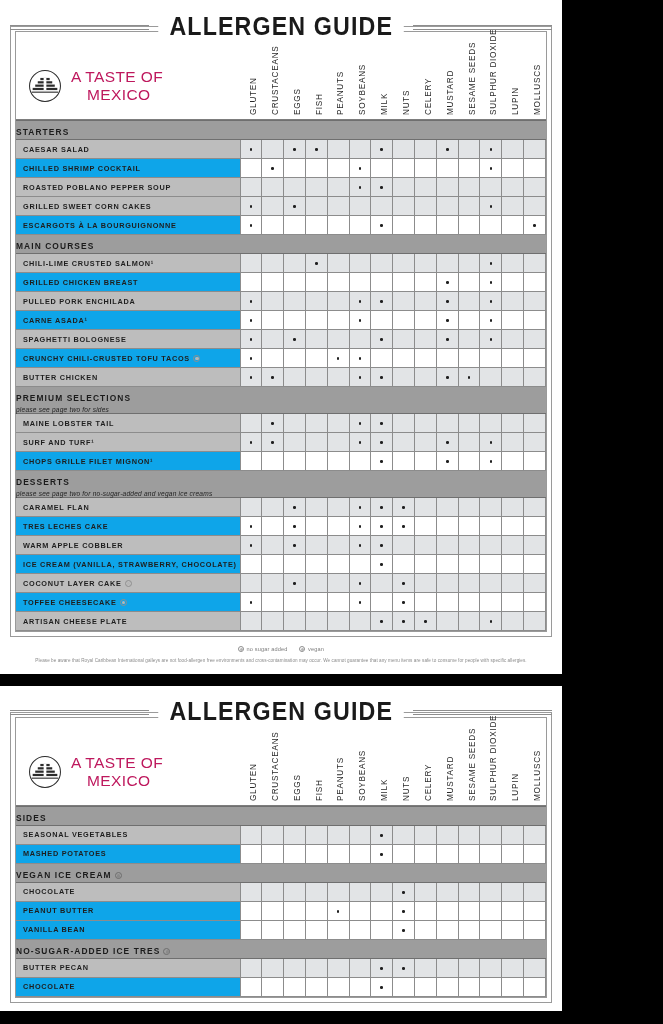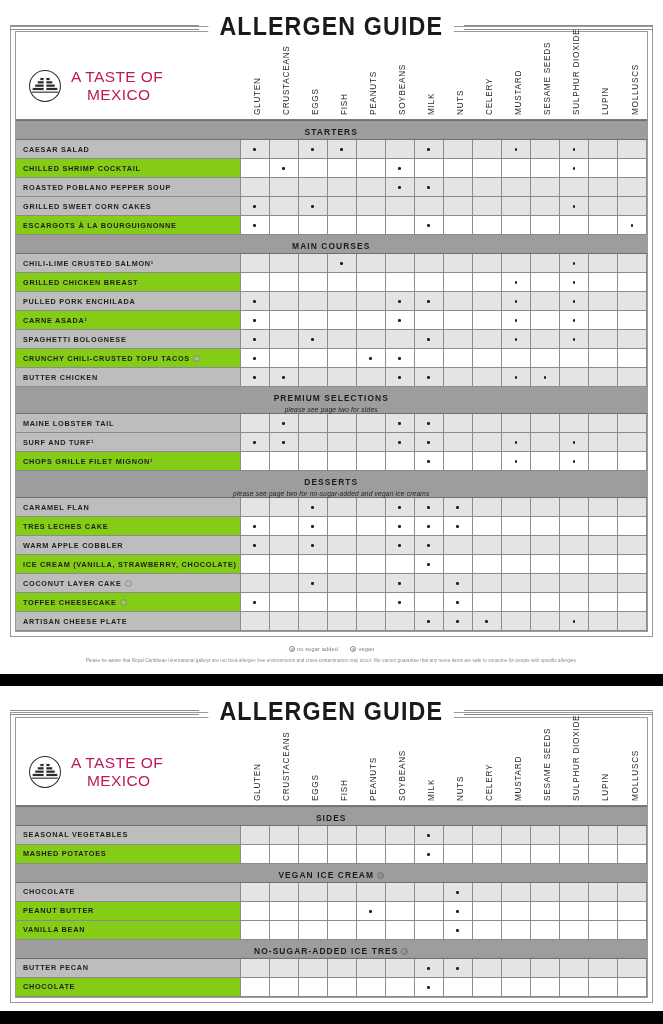--- a/index.html
+++ b/index.html
@@ -5,21 +5,21 @@
   * { box-sizing: border-box; margin: 0; padding: 0; }
   html, body {
     width: 663px;
     background: #000;
     font-family: "Liberation Sans", sans-serif;
   }
   body { width: 663px; }
 
   .page {
     position: relative;
-    width: 663px;
+    width: 562px;
     background: #fff;
     padding: 6px 10px 8px 10px;
   }
   .page-gap { height: 12px; background: #000; }
 
   
   .frame-wrap { position: relative; padding-top: 20px; }
   .outer-frame {
     position: relative;
     border: 1px solid #9a9a9a;
@@ -107,21 +107,20 @@
     color: #2a2a2a;
     font-family: "Liberation Sans Narrow", "Liberation Sans", sans-serif;
   }
 
   
   table.grid { width: 100%; border-collapse: collapse; table-layout: fixed; }
   table.grid td { padding: 0; }
 
   .sec-head td {
     background: #9d9d9d;
-    text-align: center;
     color: #1b1b1b;
     border-top: 1px solid #6f6f6f;
     border-bottom: 1px solid #6f6f6f;
     padding: 3px 0 3px 0;
     margin-top: 35px;
   }
   .sec-head .sec-title {
     font-size: 8.4px;
     font-weight: 700;
     letter-spacing: 1.1px;
@@ -141,21 +140,21 @@
     font-weight: 700;
     letter-spacing: 0.72px;
     color: #1e1e1e;
     padding: 3.2px 0 3.2px 7px;
     border: 1px solid #8c8c8c;
     border-left: none;
     white-space: nowrap;
     overflow: hidden;
   }
   tr.item.shade .name { background: #bdbdbd; }
-  tr.item.plain .name { background: #84cc16; }
+  tr.item.plain .name { background: #0ea5e9; }
 
   tr.item td.cell {
     border: 1px solid #8c8c8c;
     text-align: center;
     vertical-align: middle;
     height: 13px;
   }
   tr.item.shade td.cell { background: #e2e4e6; }
   tr.item.plain td.cell { background: #ffffff; }
 

